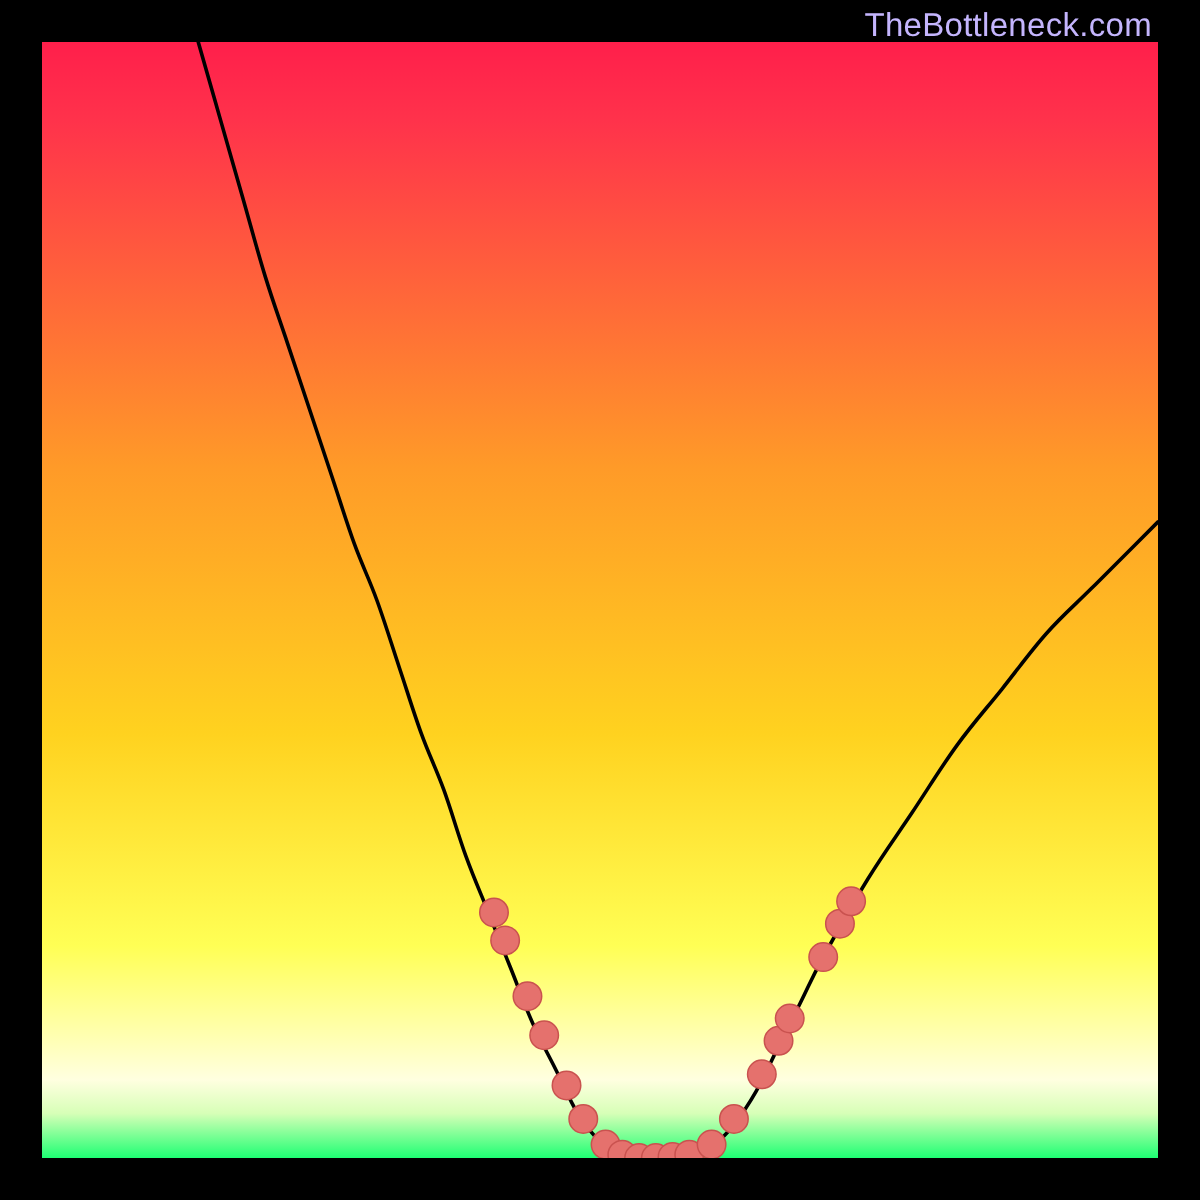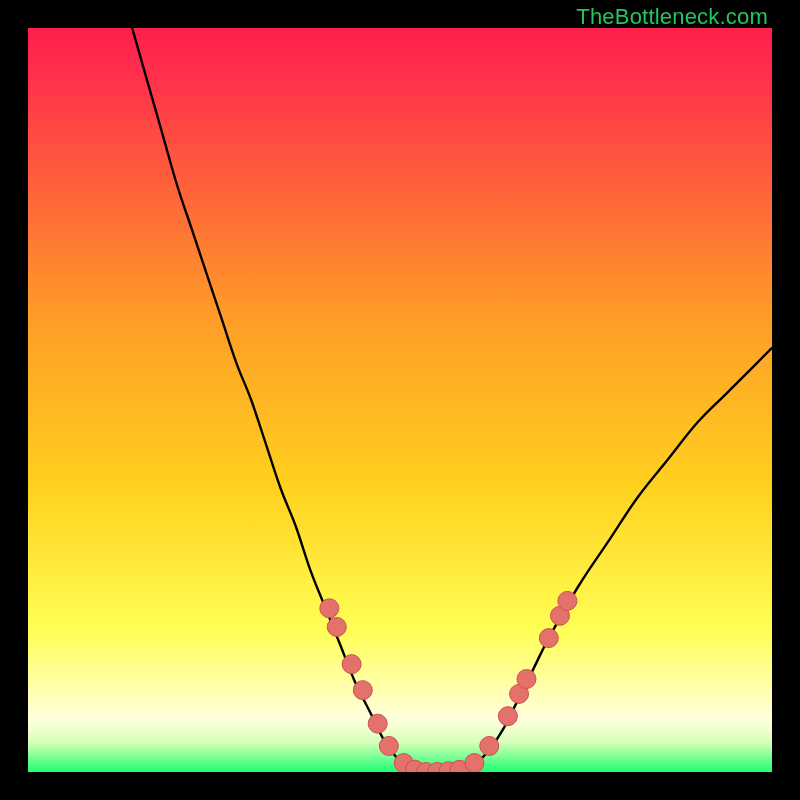--- a/index.html
+++ b/index.html
@@ -24,21 +24,21 @@
     top: 0;
     width: 744px;
     height: 744px;
   }
   .watermark {
     position: absolute;
     top: 4px;
     right: 32px;
     font-family: Arial, Helvetica, sans-serif;
     font-size: 22px;
-    color: #22c55e;
+    color: #c4b5fd;
     letter-spacing: 0.2px;
     user-select: none;
   }
 </style>
 </head>
 <body>
 
 <div class="frame">
   <svg class="plot" viewBox="0 0 744 744" preserveAspectRatio="none">
     <defs>

